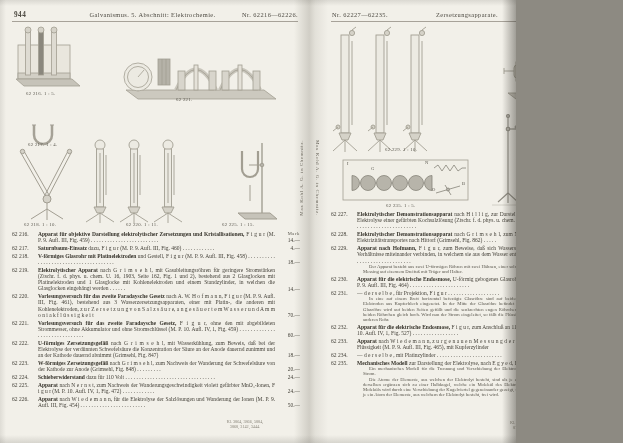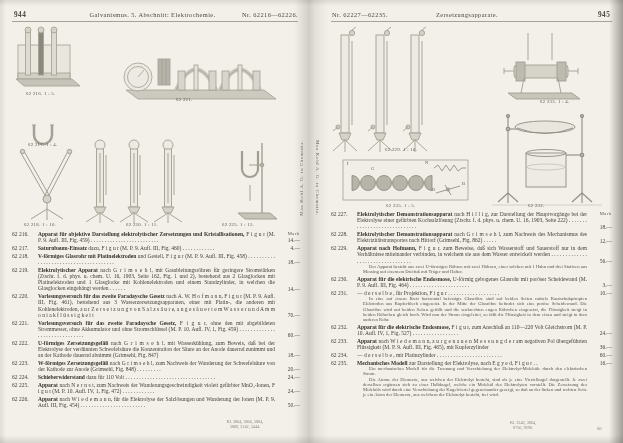--- a/index.html
+++ b/index.html
@@ -1,16 +1,16 @@
 <!DOCTYPE html>
 <html><head>
 <meta charset="utf-8">
 <style>
   html,body{margin:0;padding:0;background:#8d8a82;}
-  #book{position:relative;width:623px;height:443px;overflow:hidden;
+  #book{position:relative;width:516px;height:443px;overflow:hidden;
         background:#f2f0e9;font-family:"Liberation Serif","DejaVu Serif",serif;color:#45423a;}
   
   .gutter-shadow{position:absolute;left:294px;top:0;width:34px;height:443px;pointer-events:none;
     background:linear-gradient(90deg,rgba(90,85,72,0) 0%,rgba(90,85,72,.22) 45%,rgba(90,85,72,.10) 62%,rgba(90,85,72,0) 100%);}
   .edge-right{position:absolute;right:0;top:0;width:14px;height:443px;pointer-events:none;
     background:linear-gradient(90deg,rgba(60,57,50,0),rgba(60,57,50,.45));}
   .edge-top{position:absolute;left:0;top:0;width:623px;height:6px;pointer-events:none;
     background:linear-gradient(180deg,rgba(50,48,42,.12),rgba(50,48,42,0));}
   .edge-bottom{position:absolute;left:0;bottom:0;width:623px;height:8px;pointer-events:none;
     background:linear-gradient(0deg,rgba(50,48,42,.14),rgba(50,48,42,0));}

